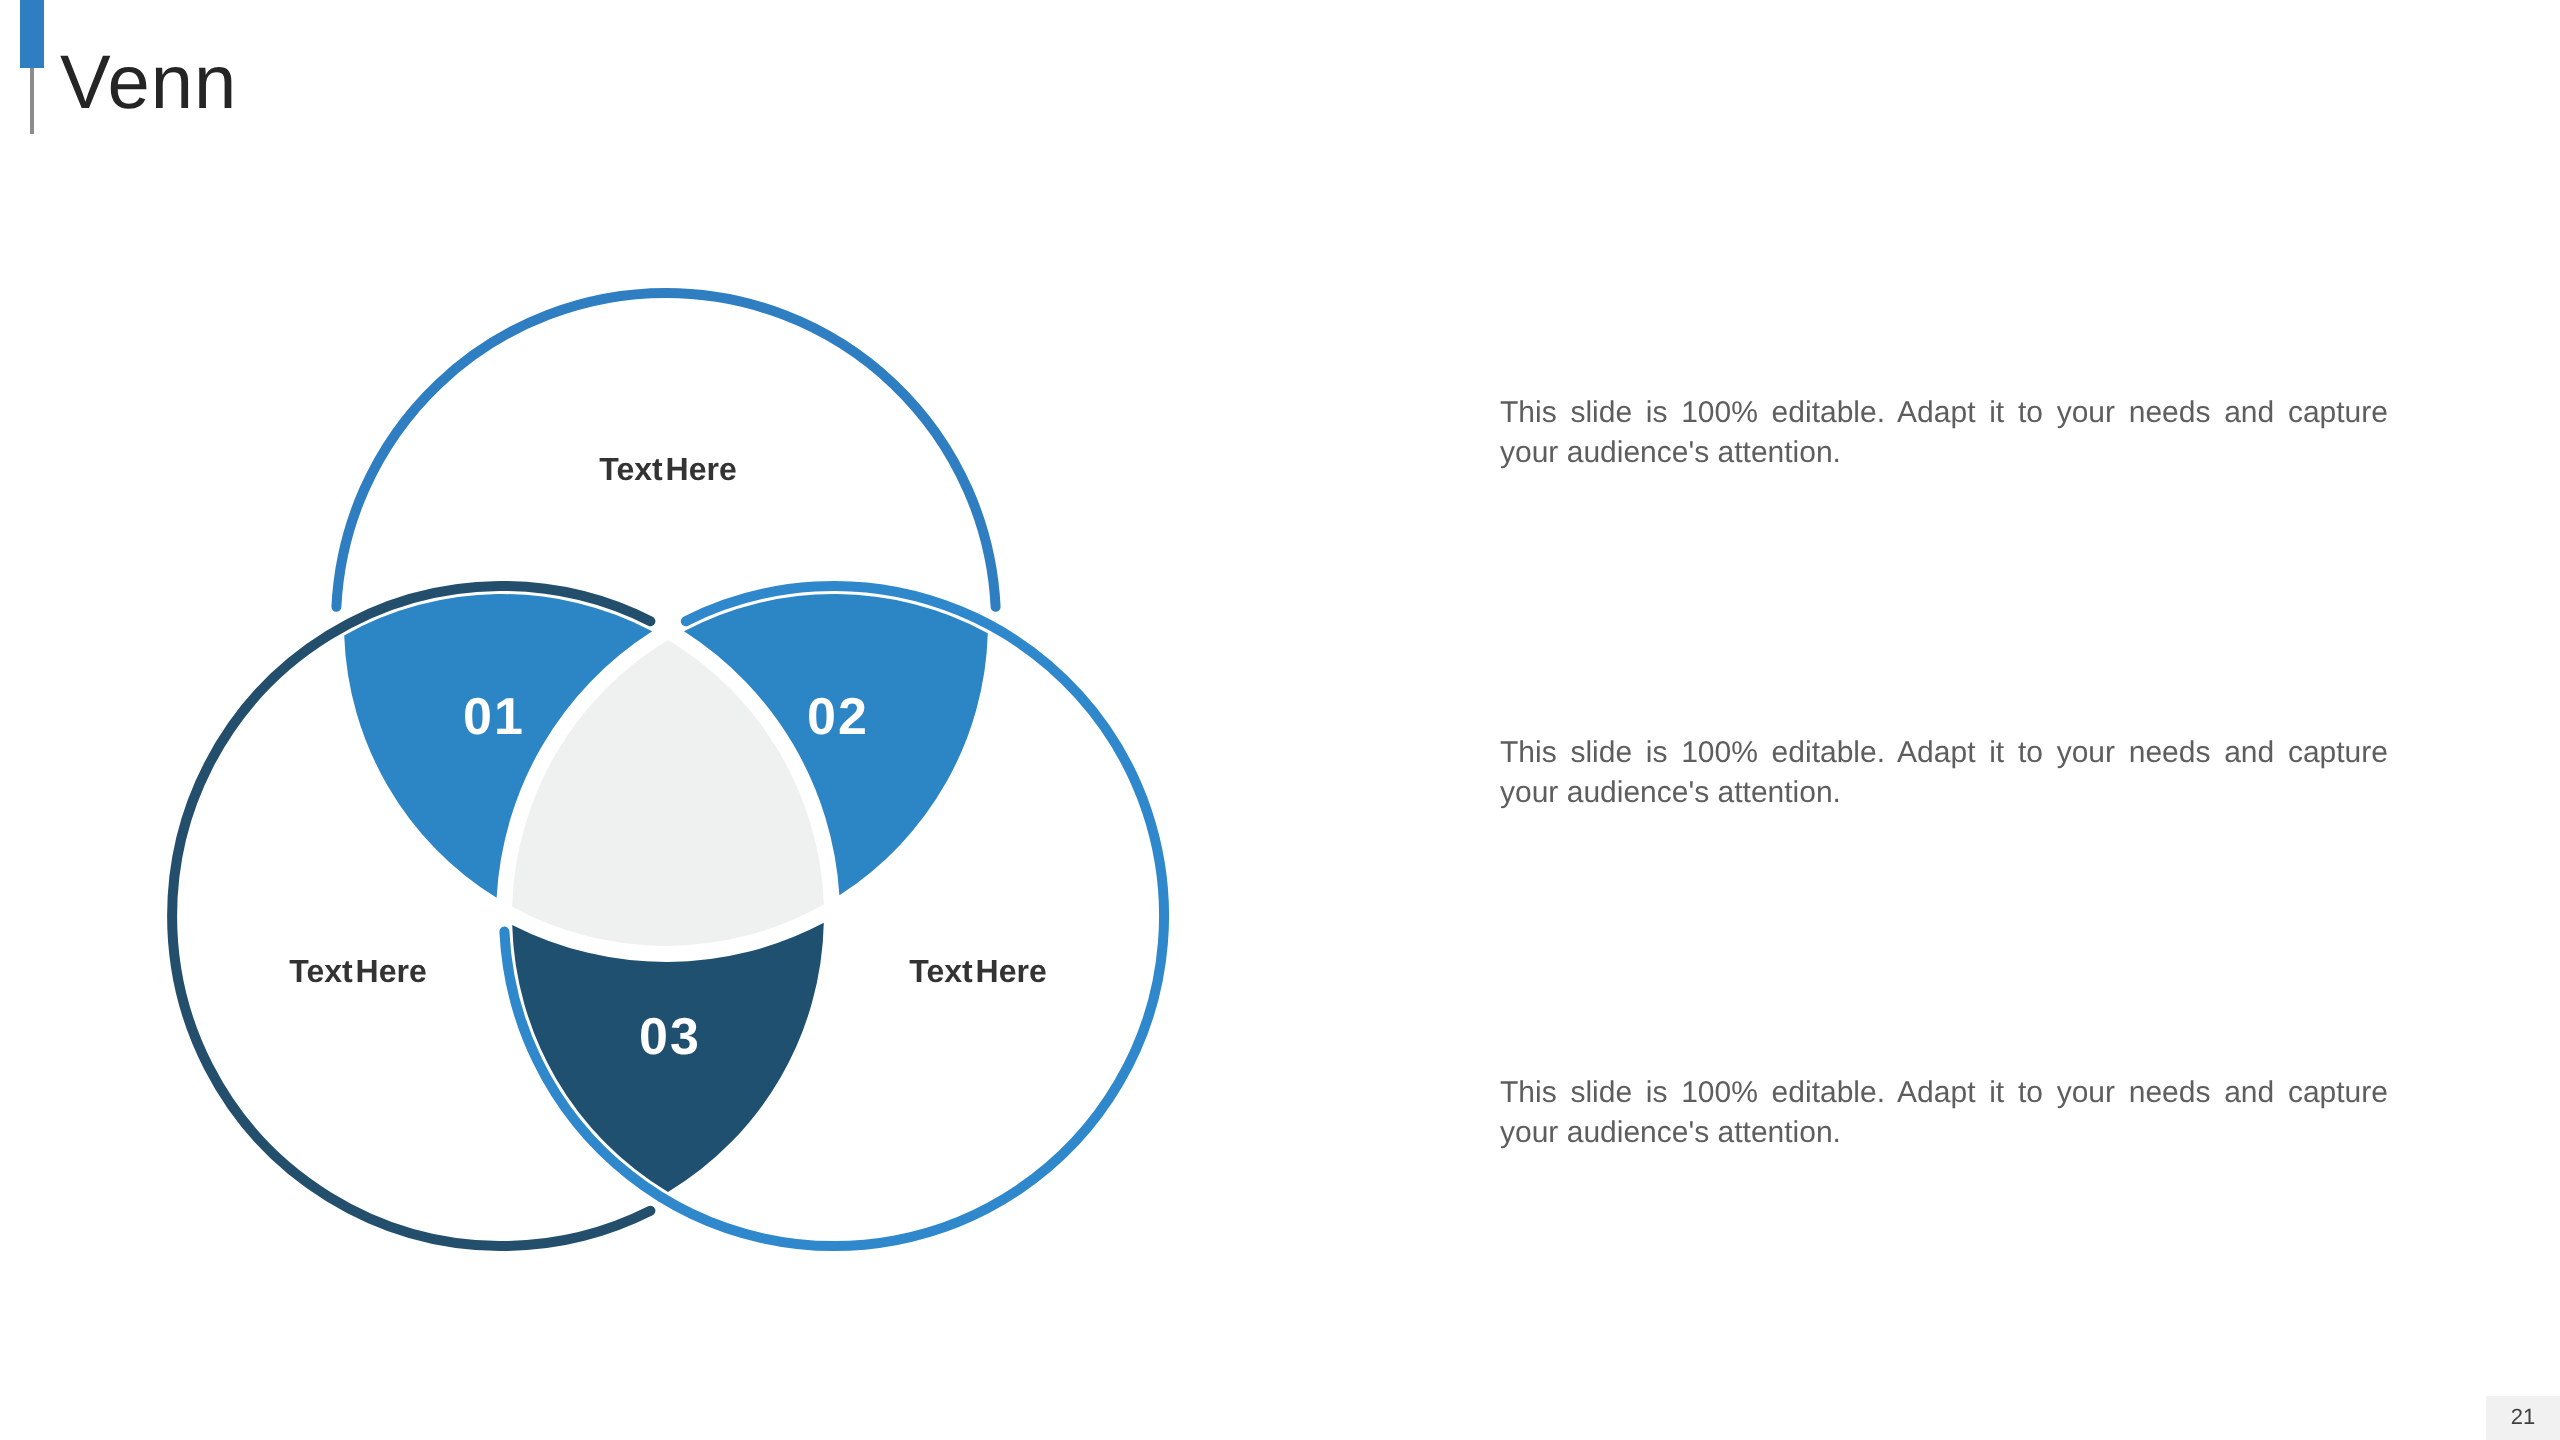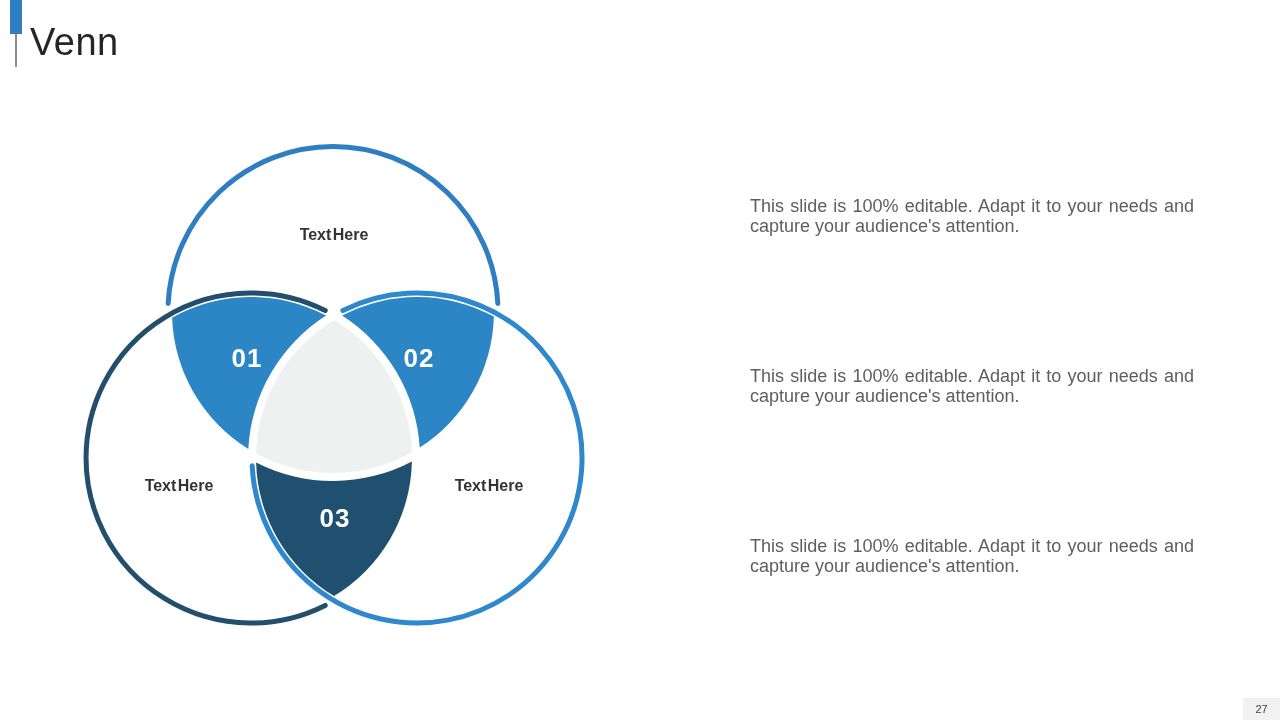--- a/index.html
+++ b/index.html
@@ -16,21 +16,21 @@
   .venn-svg{position:absolute;left:0;top:0;width:1280px;height:720px;}
   .vlabel{
     font-family:"Liberation Sans", sans-serif;font-size:16px;font-weight:bold;
     fill:#333333;letter-spacing:0px;word-spacing:-3px;
   }
   .vnum{
     font-family:"Liberation Sans", sans-serif;font-size:26px;font-weight:bold;
     fill:#ffffff;letter-spacing:1px;
   }
   .note{
-    position:absolute;left:750px;width:444px;font-size:18px;line-height:19.5px;
+    position:absolute;left:750px;width:444px;font-size:15px;line-height:19.5px;
     color:#5e5e5e;text-align:justify;
   }
   .note-1{top:197px;}
   .note-2{top:367px;}
   .note-3{top:537px;}
   .page-num{
     position:absolute;right:0;bottom:0;width:37px;height:22px;background:#f1f1f1;
     font-size:11px;color:#404040;display:flex;align-items:center;justify-content:center;
   }
 </style>
@@ -62,16 +62,16 @@
     <text class="vnum" x="247" y="367" text-anchor="middle">01</text>
     <text class="vnum" x="419" y="367" text-anchor="middle">02</text>
     <text class="vnum" x="335" y="527" text-anchor="middle">03</text>
   </svg>
 
   <div class="note note-1">This slide is 100% editable. Adapt it to your needs and capture your audience's attention.</div>
   <div class="note note-2">This slide is 100% editable. Adapt it to your needs and capture your audience's attention.</div>
   <div class="note note-3">This slide is 100% editable. Adapt it to your needs and capture your audience's attention.</div>
 
   <div class="page-num">
-    <span>27</span>
+    <span>21</span>
   </div>
 
 </div>
 
 </body></html>

